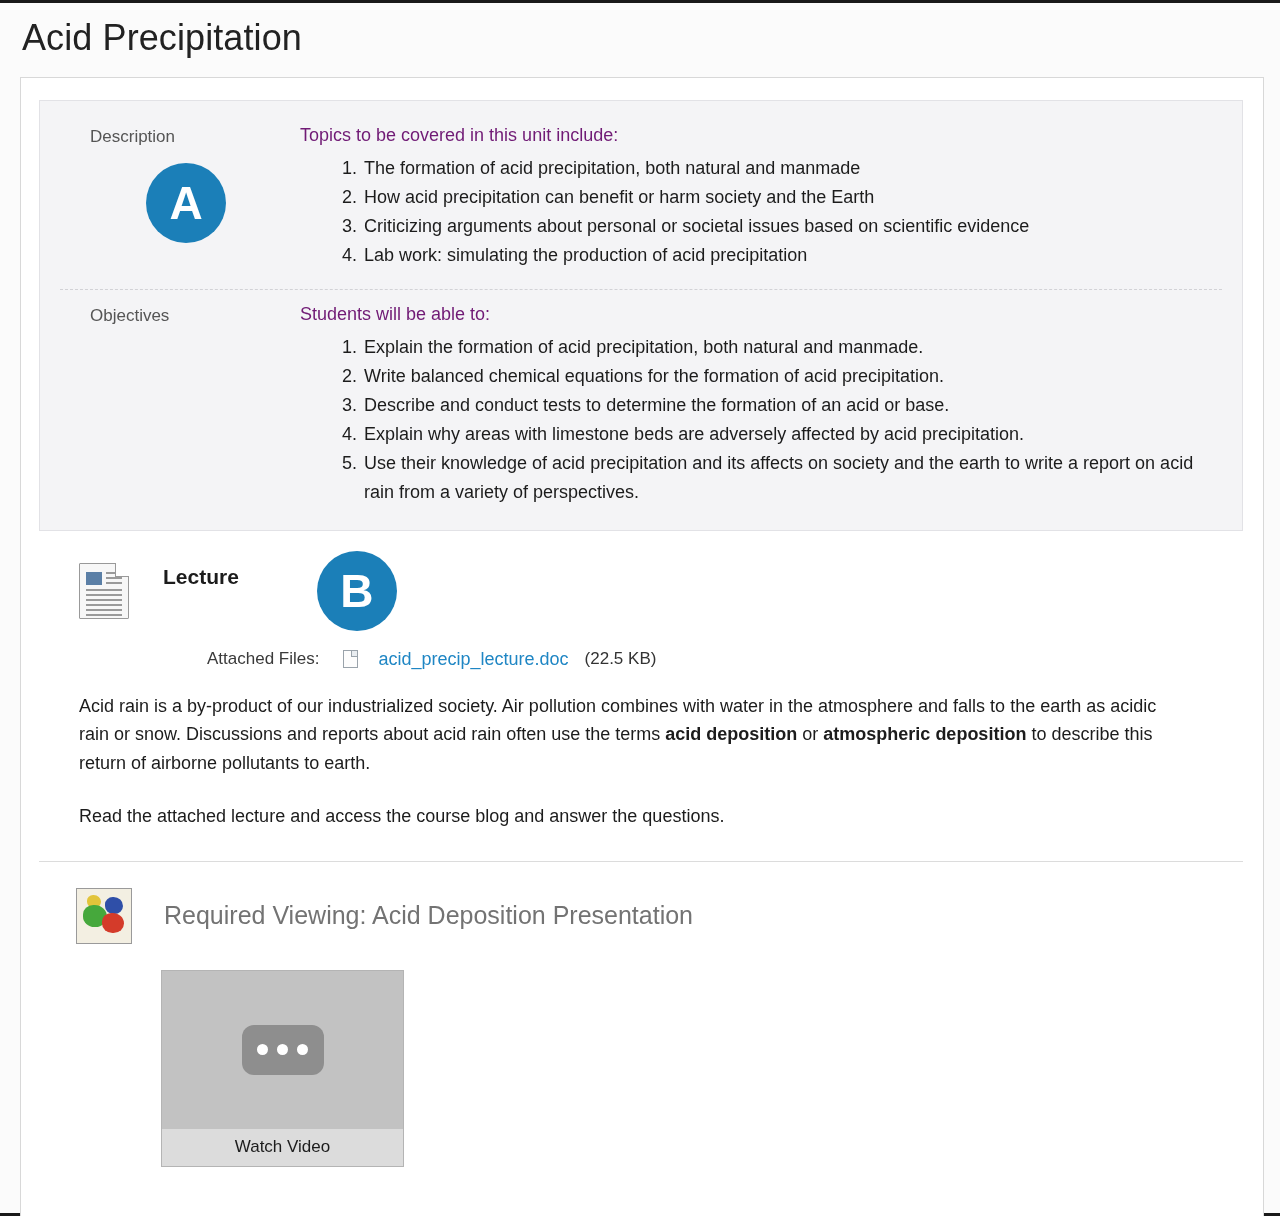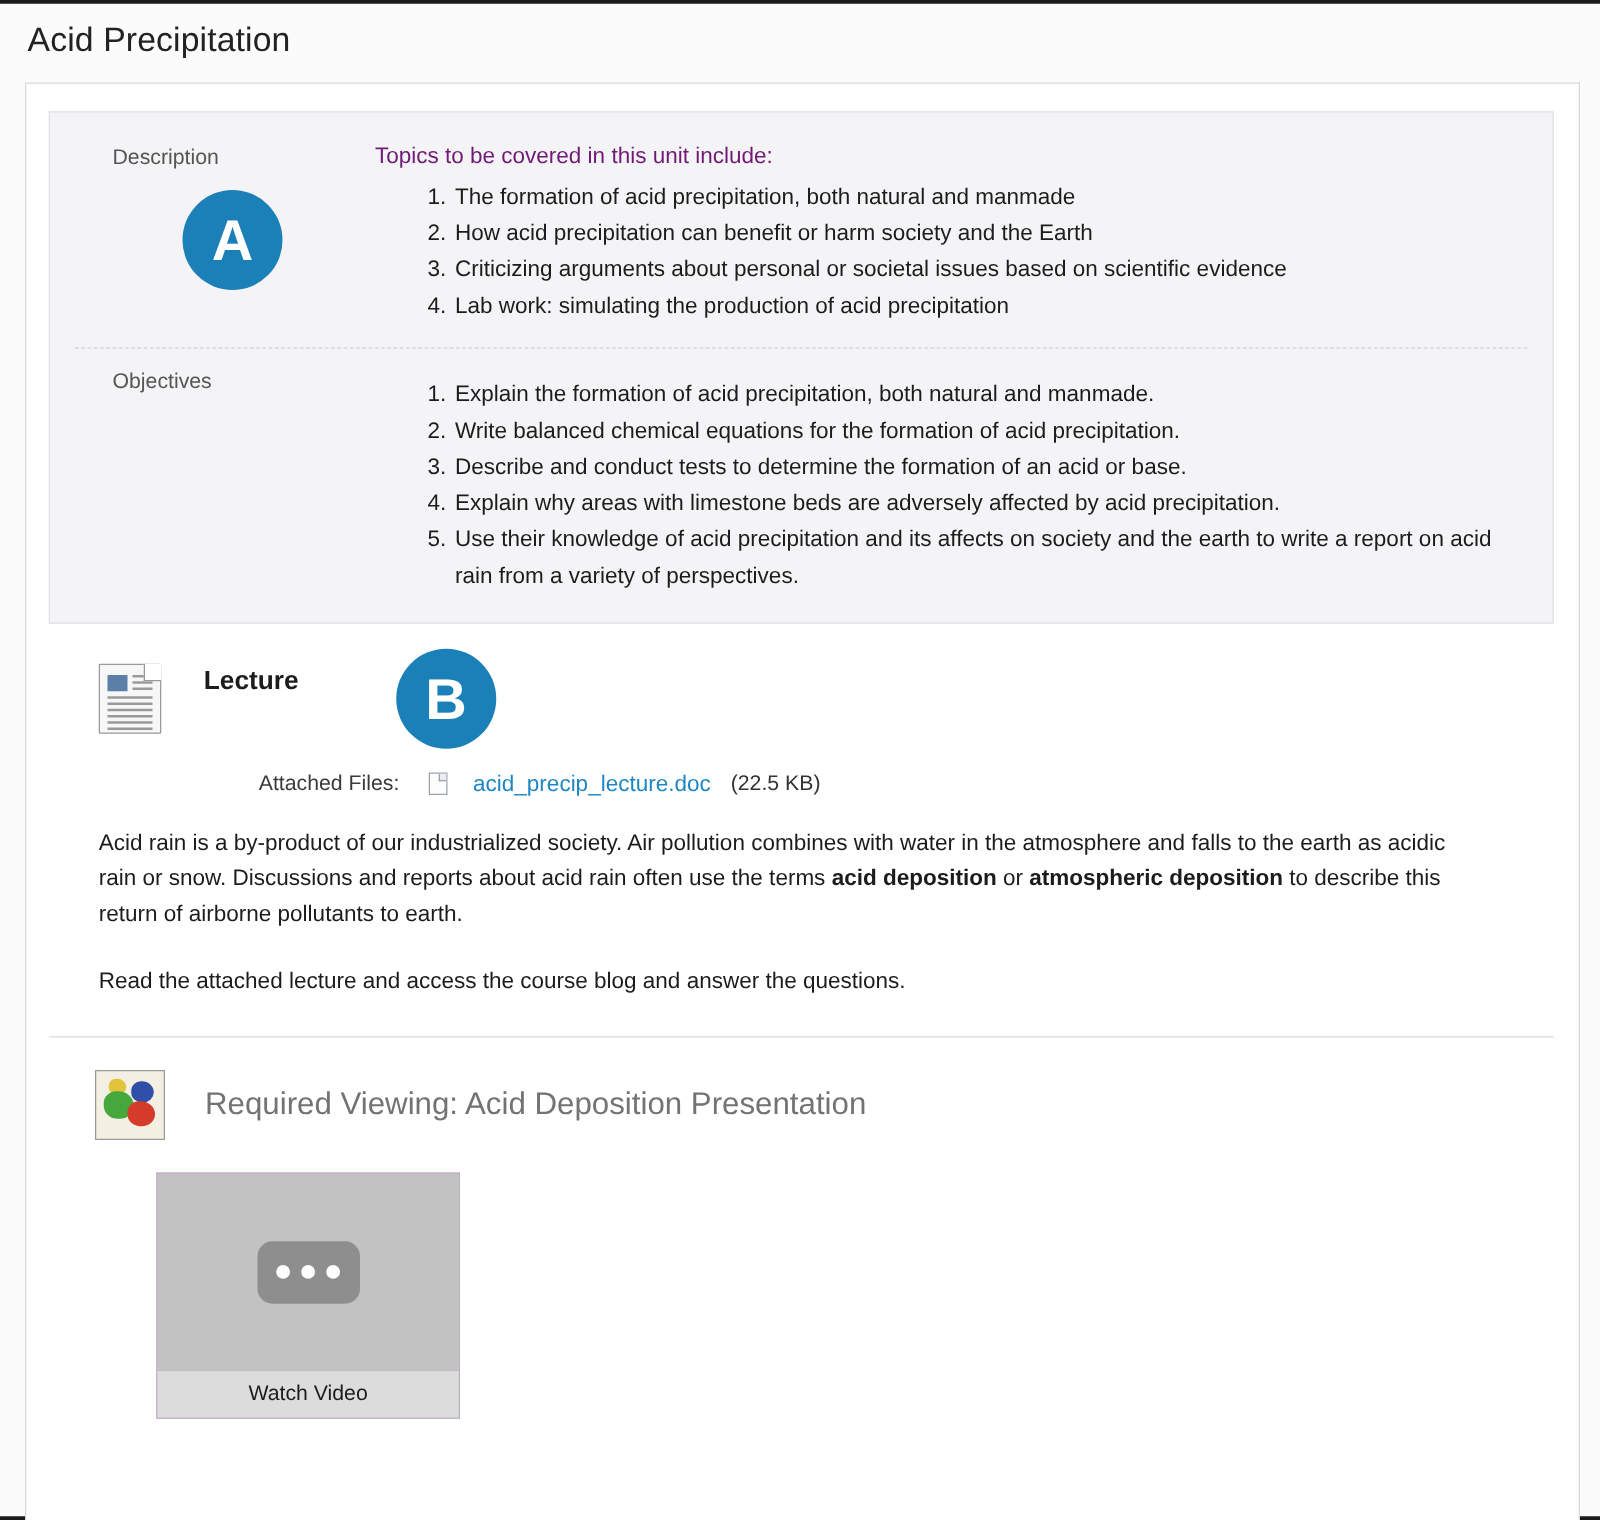--- a/index.html
+++ b/index.html
@@ -19,21 +19,21 @@
   .page {
     position: absolute;
     left: 0; top: 0;
     width: 1280px;
     height: 1216px;
     background: #fbfbfb;
     border-top: 3px solid #1a1a1a;
     border-bottom: 3px solid #1a1a1a;
   }
   .page-title {
-    font-size: 27px;
+    font-size: 36px;
     font-weight: 400;
     color: #222;
     padding: 14px 0 0 22px;
     letter-spacing: 0.1px;
   }
   .content-frame {
     margin: 18px 16px 0 20px;
     border: 1px solid #d8d8d8;
     border-bottom: none;
     background: #ffffff;
@@ -227,24 +227,24 @@
   .blob.g { width: 24px; height: 22px; background: #46a83c; left: 6px; top: 16px; }
   .blob.r { width: 22px; height: 20px; background: #d43b2a; left: 25px; top: 24px; }
   .blob.b { width: 18px; height: 17px; background: #2f4fa8; left: 28px; top: 8px; }
   .blob.y { width: 14px; height: 13px; background: #e2c43a; left: 10px; top: 6px; }
   .video-title {
     font-size: 25px;
     font-weight: 400;
     color: #737373;
   }
   .video-card {
-    margin: 26px 0 0 68px;
+    margin: 26px 0 0 104px;
     width: 243px;
     border: 1px solid #b4b4b4;
-    background: #f0abfc;
+    background: #15803d;
   }
   .video-thumb {
     height: 158px;
     background: #c2c2c2;
     display: flex;
     align-items: center;
     justify-content: center;
   }
   .play-pill {
     width: 82px;
@@ -298,20 +298,21 @@
         </div>
       </div>
 
       <div class="divider"></div>
 
       <div class="row">
         <div class="row-label">
           <div>Objectives</div>
         </div>
         <div class="row-body">
+          <p class="intro-text">Students will be able to:</p>
           <ol class="list">
             <li>Explain the formation of acid precipitation, both natural and manmade.</li>
             <li>Write balanced chemical equations for the formation of acid precipitation.</li>
             <li>Describe and conduct tests to determine the formation of an acid or base.</li>
             <li>Explain why areas with limestone beds are adversely affected by acid precipitation.</li>
             <li>Use their knowledge of acid precipitation and its affects on society and the earth to write a report on acid rain from a variety of perspectives.</li>
           </ol>
         </div>
       </div>
 

